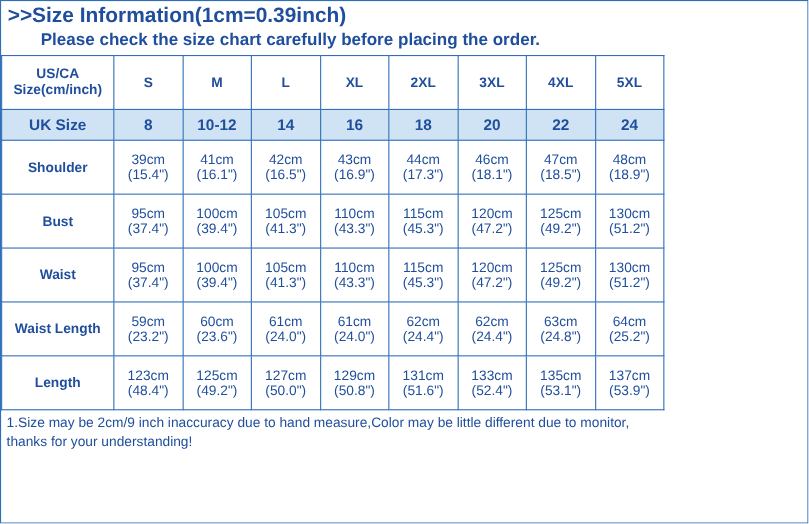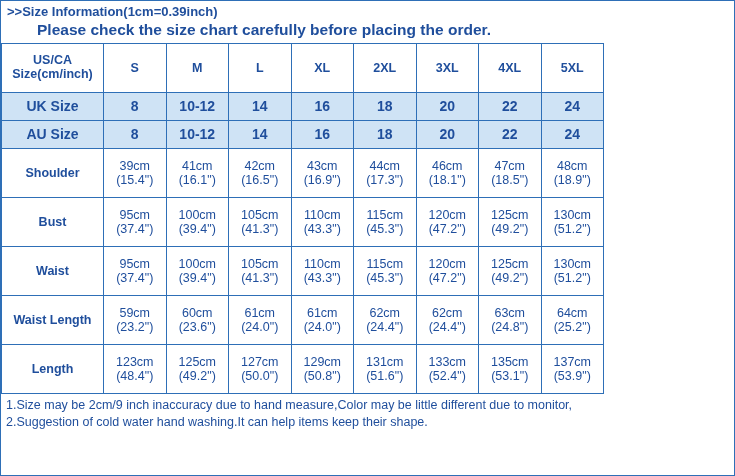--- a/index.html
+++ b/index.html
@@ -16,21 +16,21 @@
   }
   .page {
     width: 735px;
     height: 476px;
     position: relative;
     box-sizing: border-box;
     border: 1px solid #2e6fb7;
     background: #ffffff;
   }
   .hdr-line1 {
-    font-size: 13px;
+    font-size: 19px;
     font-weight: bold;
     color: #1f4e9c;
     padding: 3px 6px 0 6px;
     letter-spacing: 0px;
   }
   .hdr-line2 {
     font-size: 15.5px;
     font-weight: bold;
     color: #1f4e9c;
     padding: 2px 6px 4px 6px;
@@ -126,31 +126,20 @@
         <td>8</td>
         <td>10-12</td>
         <td>14</td>
         <td>16</td>
         <td>18</td>
         <td>20</td>
         <td>22</td>
         <td>24</td>
       </tr>
 
-      <tr class="head-blue au">
-        <td class="rowhead">AU Size</td>
-        <td>8</td>
-        <td>10-12</td>
-        <td>14</td>
-        <td>16</td>
-        <td>18</td>
-        <td>20</td>
-        <td>22</td>
-        <td>24</td>
-      </tr>
 
       <tr class="data">
         <td class="rowhead">Shoulder</td>
         <td>
             <span class="cm">39cm</span>
             <span class="inch">(15.4")</span>
           </td>
         <td>
             <span class="cm">41cm</span>
             <span class="inch">(16.1")</span>
@@ -322,16 +311,16 @@
         <td>
             <span class="cm">137cm</span>
             <span class="inch">(53.9")</span>
           </td>
       </tr>
     </tbody>
   </table>
 
   <div class="footer">
     <div>1.Size may be 2cm/9 inch inaccuracy due to hand measure,Color may be little different due to monitor,</div>
-    <div>2.Suggestion of cold water hand washing.It can help items keep their shape.</div>
+    <div>thanks for your understanding!</div>
   </div>
 
 </div>
 
 </body></html>

